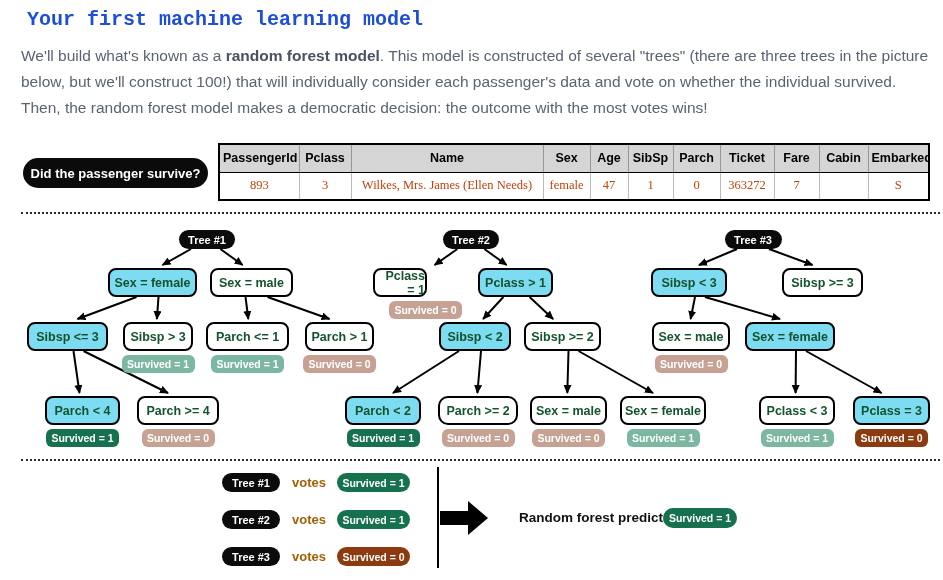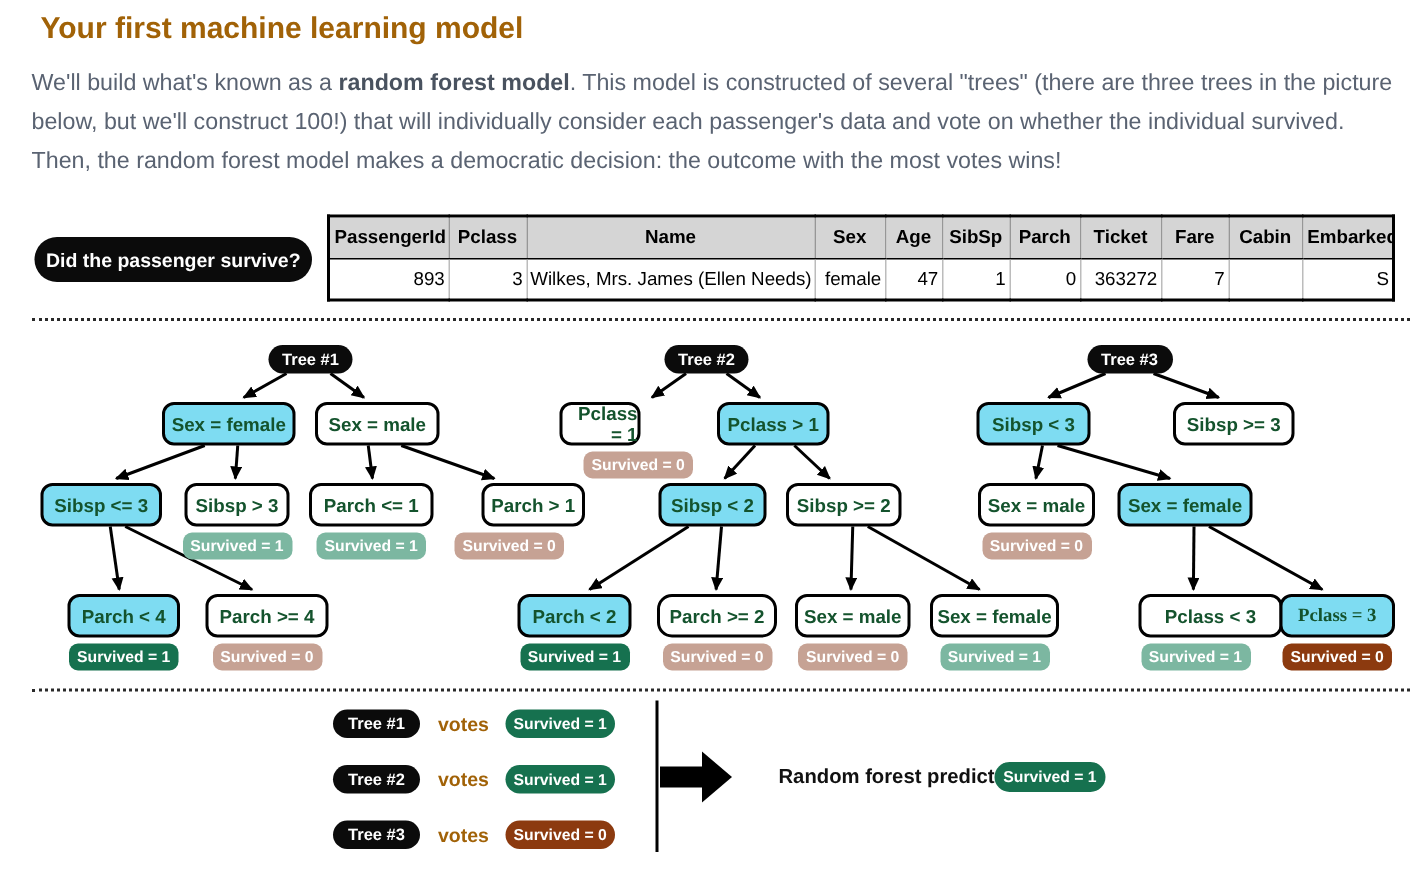--- a/index.html
+++ b/index.html
@@ -1,32 +1,32 @@
 <!DOCTYPE html>
 <html><head>
 <meta charset="utf-8">
 <style>
   * { box-sizing: border-box; }
   html,body { margin:0; padding:0; background:#fff; }
   body { font-family:"Liberation Sans", sans-serif; }
   .page { position:relative; width:943px; height:580px; background:#fff; overflow:hidden; }
 
-  .page-title { position:absolute; left:27px; top:8px; margin:0; font-size:20px; font-weight:700; color:#a16207; }
+  .page-title { position:absolute; left:27px; top:8px; margin:0; font-size:20px; font-weight:700; color:#1d4ed8;font-family:Liberation Mono, monospace; }
   .intro { position:absolute; left:21px; top:43px; width:916px; margin:0; font-size:15.5px; line-height:26px; color:#5a6372; }
   .intro b { font-weight:700; color:#49525f; }
 
   .question-badge { position:absolute; left:23px; top:158px; width:185px; height:30px; background:#0b0b0b;
     border-radius:15px; color:#fff; font-weight:700; font-size:13px; display:flex; align-items:center; justify-content:center; }
 
   table.passenger-table { position:absolute; left:218px; top:143px; width:712px; border-collapse:collapse;
     table-layout:fixed; border:2px solid #000; }
   table.passenger-table th { background:#d5d5d5; font-weight:700; font-size:12.5px; color:#000; height:28px;
     border-right:1px solid #979797; border-bottom:1px solid #000; text-align:center; padding:0 3px; white-space:nowrap; overflow:hidden; }
-  table.passenger-table td { background:#fff; font-size:12.5px; color:#000000; height:28px;
-    border-right:1px solid #bcbcbc; text-align:right; padding:0 2px; white-space:nowrap; overflow:hidden; }
+  table.passenger-table td { background:#fff; font-size:12.5px; color:#c2410c; height:28px;
+    border-right:1px solid #bcbcbc; text-align:center; padding:0 2px; white-space:nowrap; overflow:hidden;font-family:Liberation Serif, serif; }
   table.passenger-table th:last-child, table.passenger-table td:last-child { border-right:none; }
 
   .dotted-sep { position:absolute; left:21px; width:919px; height:0; border:0; border-top:2px dotted #2a2a2a; margin:0; }
   #sep1 { top:212px; } #sep2 { top:459px; }
 
   .forest { position:absolute; left:0; top:222px; width:943px; height:236px; }
   .forest svg { position:absolute; left:0; top:0; }
   .edge { stroke:#000; stroke-width:2; }
   .tree-root { position:absolute; height:19px; background:#0b0b0b; border-radius:10px; color:#fff;
     font-size:11px; font-weight:700; display:flex; align-items:center; justify-content:center; }
@@ -140,21 +140,21 @@
         <line x1="806" y1="129" x2="881.5" y2="171" class="edge" marker-end="url(#ah)"></line>
       </svg>
   <div class="tree-root" style="left: 179px; top: 8px; width: 56px;">Tree #1</div>
       <div class="node hl" style="left: 108px; top: 46px; width: 89px;">Sex = female</div>
       <div class="node" style="left: 210px; top: 46px; width: 83px;">Sex = male</div>
       <div class="node hl" style="left: 27px; top: 100px; width: 81px;">Sibsp &lt;= 3</div>
       <div class="node" style="left: 123px; top: 100px; width: 70px;">Sibsp &gt; 3</div>
       <div class="verdict" style="left: 121.5px; top: 133px; width: 73px; background: rgb(124, 183, 161);">Survived = 1</div>
       <div class="node" style="left: 206px; top: 100px; width: 83px;">Parch &lt;= 1</div>
       <div class="verdict" style="left: 211px; top: 133px; width: 73px; background: rgb(124, 183, 161);">Survived = 1</div>
-      <div class="node" style="left: 321px; top: 100px; width: 69px;">Parch &gt; 1</div>
+      <div class="node" style="left: 305px; top: 100px; width: 69px;">Parch &gt; 1</div>
       <div class="verdict" style="left: 303px; top: 133px; width: 73px; background: rgb(198, 162, 148);">Survived = 0</div>
       <div class="node hl" style="left: 45px; top: 174px; width: 75px;">Parch &lt; 4</div>
       <div class="verdict" style="left: 46px; top: 207px; width: 73px; background: rgb(22, 113, 79);">Survived = 1</div>
       <div class="node" style="left: 137px; top: 174px; width: 82px;">Parch &gt;= 4</div>
       <div class="verdict" style="left: 141.5px; top: 207px; width: 73px; background: rgb(198, 162, 148);">Survived = 0</div>
       <div class="tree-root" style="left: 443px; top: 8px; width: 56px;">Tree #2</div>
       <div class="node" style="left: 373px; top: 46px; width: 54px; text-align: right;">Pclass = 1</div>
       <div class="verdict" style="left: 389px; top: 79px; width: 73px; background: rgb(198, 162, 148);">Survived = 0</div>
       <div class="node hl" style="left: 478px; top: 46px; width: 75px;">Pclass &gt; 1</div>
       <div class="node hl" style="left: 439px; top: 100px; width: 72px;">Sibsp &lt; 2</div>
@@ -166,23 +166,23 @@
       <div class="node" style="left: 530px; top: 174px; width: 77px;">Sex = male</div>
       <div class="verdict" style="left: 532px; top: 207px; width: 73px; background: rgb(198, 162, 148);">Survived = 0</div>
       <div class="node" style="left: 620px; top: 174px; width: 86px;">Sex = female</div>
       <div class="verdict" style="left: 626.5px; top: 207px; width: 73px; background: rgb(124, 183, 161);">Survived = 1</div>
       <div class="tree-root" style="left: 724.5px; top: 8px; width: 57px;">Tree #3</div>
       <div class="node hl" style="left: 651px; top: 46px; width: 76px;">Sibsp &lt; 3</div>
       <div class="node" style="left: 782px; top: 46px; width: 81px;">Sibsp &gt;= 3</div>
       <div class="node" style="left: 652px; top: 100px; width: 78px;">Sex = male</div>
       <div class="verdict" style="left: 654.5px; top: 133px; width: 73px; background: rgb(198, 162, 148);">Survived = 0</div>
       <div class="node hl" style="left: 745px; top: 100px; width: 90px;">Sex = female</div>
-      <div class="node" style="left: 759px; top: 174px; width: 96px;">Pclass &lt; 3</div>
+      <div class="node" style="left: 759px; top: 174px; width: 76px;">Pclass &lt; 3</div>
       <div class="verdict" style="left: 760.5px; top: 207px; width: 73px; background: rgb(124, 183, 161);">Survived = 1</div>
-      <div class="node hl" style="left: 853px; top: 174px; width: 77px; font-family: Liberation Serif, serif;">Pclass = 3</div>
+      <div class="node hl" style="left: 853px; top: 174px; width: 77px;">Pclass = 3</div>
       <div class="verdict" style="left: 855px; top: 207px; width: 73px; background: rgb(140, 58, 15);">Survived = 0</div>
     </div>
 
   <hr class="dotted-sep" id="sep2">
 
   <div class="votes" id="votes-box">
     <div class="divider-line"></div>
     <div class="arrow-shaft"></div>
     <div class="arrow-head"></div>
     <div class="predict-label">Random forest predicts</div>

